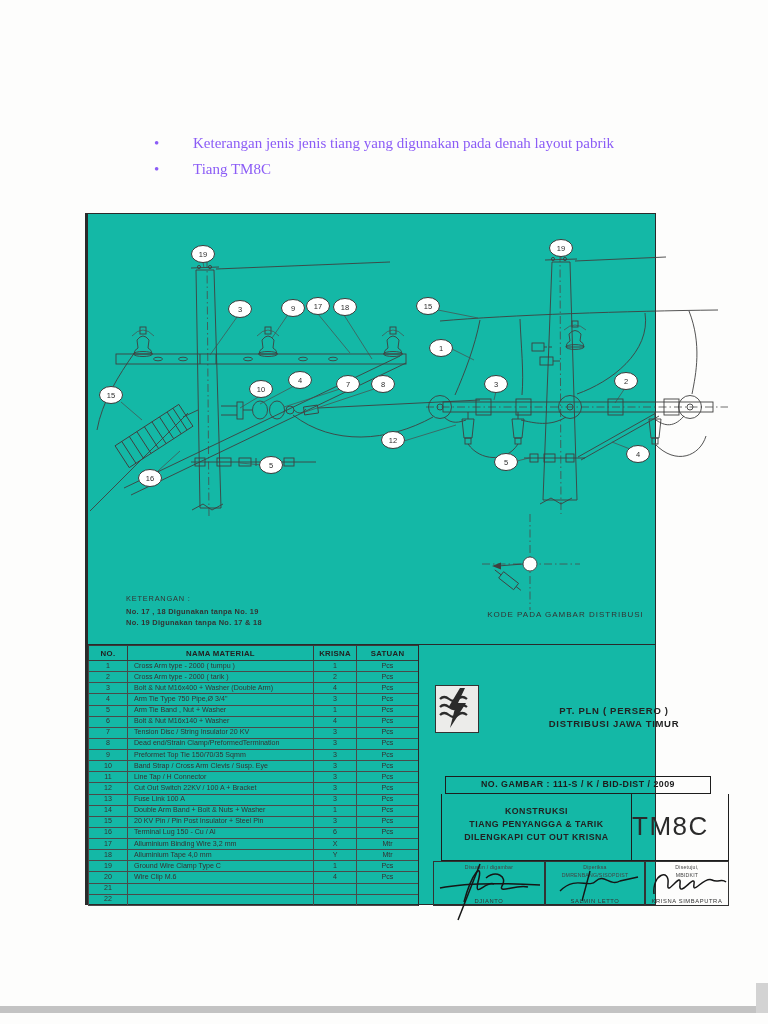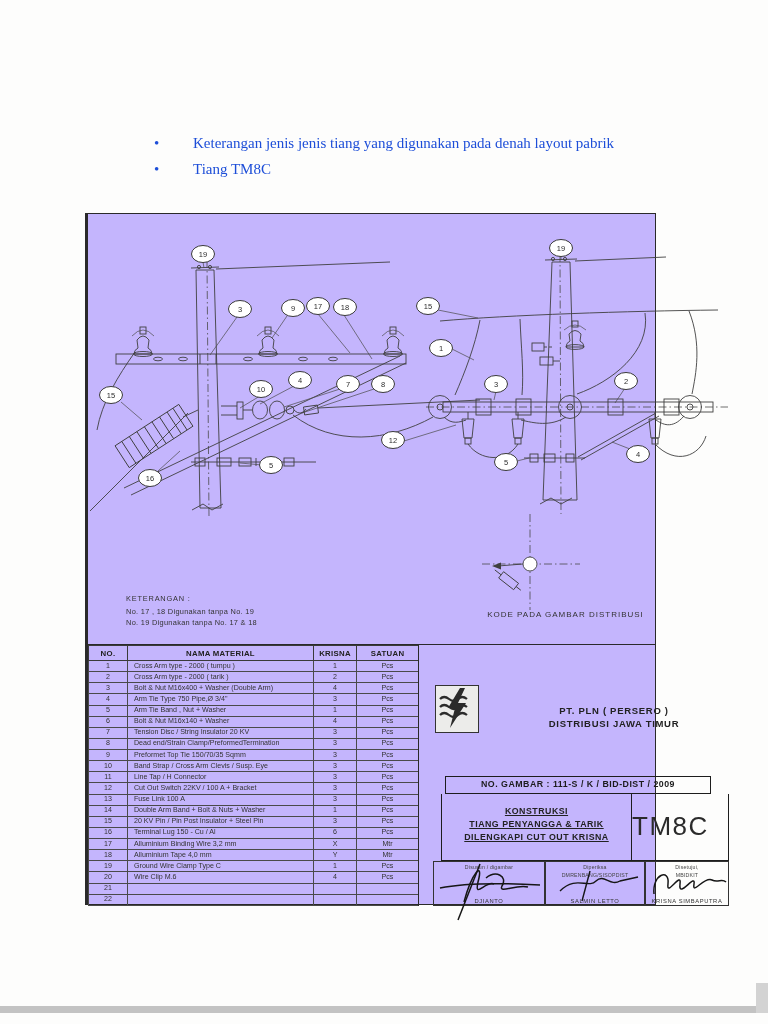--- a/index.html
+++ b/index.html
@@ -5,49 +5,49 @@
   * { box-sizing: border-box; margin: 0; padding: 0; }
   html,body { width:768px; height:1024px; }
   body {
     position: relative;
     background: #fdfdfc;
     font-family: "Liberation Sans", sans-serif;
     color: #222;
     overflow: hidden;
   }
   
-  .bullets { position:absolute; left:152px; top:130px; font-family:"Liberation Serif", serif; font-size:15px; color:#1d4ed8; list-style:none; }
+  .bullets { position:absolute; left:152px; top:130px; font-family:"Liberation Serif", serif; font-size:15px; color:#8b5cf6; list-style:none; }
   .bullets li { line-height:26px; padding-left:41px; position:relative; }
   .bullets li::before { content:"•"; position:absolute; left:2px; font-size:15px; }
 
   
-  .sheet { position:absolute; left:85px; top:213px; width:571px; height:692px; border:1.6px solid #2a2a2a; border-left-width:3px; background:#c4b5fd; }
+  .sheet { position:absolute; left:85px; top:213px; width:571px; height:692px; border:1.6px solid #2a2a2a; border-left-width:3px; background:#14b8a6; }
   .drawing-area { position:absolute; left:0; top:0; width:100%; height:431px; border-bottom:1.6px solid #2a2a2a; }
   .drawing-svg { position:absolute; left:0; top:0; }
 
   .keterangan { position:absolute; left:38px; top:380px; font-size:7.4px; color:#333; letter-spacing:.3px; }
   .keterangan .kt-title { margin-bottom:3px; letter-spacing:.8px; }
-  .keterangan .kt-line { line-height:11px; }
+  .keterangan .kt-line { line-height:11px;font-weight:bold; }
   .kode-caption { position:absolute; left:360px; top:396px; width:235px; text-align:center; font-size:8px; letter-spacing:1px; color:#333; }
 
   
   .bottom { position:absolute; left:0; top:431px; width:641px; height:261px; display:flex; }
   .materials { width:330px; height:100%; }
   .materials table { width:330px; height:100%; border-collapse:collapse; table-layout:fixed;border-radius:14px; }
   .materials th { border:1px solid #3a3a3a; font-size:7.8px; height:15px; letter-spacing:.3px; color:#222; }
   .materials td { border:1px solid #4a4a4a; font-size:7.1px; line-height:1; padding:0 2px; color:#333; white-space:nowrap; overflow:hidden; }
   .materials td:nth-child(1), .materials td:nth-child(3), .materials td:nth-child(4) { text-align:center; }
   .materials td:nth-child(2) { padding-left:6px; }
 
   .titleblock { width:311px; height:100%; position:relative; border-left:1.4px solid #2a2a2a; }
   .logo-box { position:absolute; left:16px; top:40px; width:44px; height:48px; border:1.6px solid #333; background:#ececea; }
   .company { position:absolute; left:86px; top:60px; width:218px; text-align:center; font-weight:bold; font-size:9.5px; letter-spacing:.7px; color:#222; line-height:12.5px; }
   .tb-strip { position:absolute; left:26px; right:18px; top:131px; height:18px; border:1.8px solid #1d1d1d; font-weight:bold; font-size:8.8px; letter-spacing:.5px; text-align:center; line-height:14px; color:#1c1c1c; }
   .tb-middle { position:absolute; left:22px; right:0; top:149px; height:67px; display:flex; border:1.8px solid #1d1d1d; border-top:none; }
-  .tb-constr { flex:1; border-right:1.8px solid #1d1d1d; text-align:center; padding-top:11px; font-weight:bold; font-size:8.8px; letter-spacing:.5px; line-height:13px; color:#222;text-decoration:underline; }
+  .tb-constr { flex:1; border-right:1.8px solid #1d1d1d; text-align:center; padding-top:11px; font-weight:bold; font-size:8.8px; letter-spacing:.5px; line-height:13px; color:#222; }
   .tb-code { width:96px; font-size:26px; letter-spacing:1.5px; color:#2b2b2b; padding-top:17px; }
   .tb-signs { position:absolute; left:14px; right:0; top:216px; height:45px; display:flex; }
   .sign-cell { position:relative; border:1.2px solid #333; height:100%; }
   .sign-cell.c1 { width:112px; }
   .sign-cell.c2 { width:100px; }
   .sign-cell.c3 { flex:1; }
   .sign-role { text-align:center; font-size:5.2px; line-height:6px; padding-top:2px; color:#444; letter-spacing:.2px; }
   .sign-name { position:absolute; bottom:1px; left:0; width:100%; text-align:center; font-size:5.8px; letter-spacing:.6px; color:#333; }
   .sig-svg { position:absolute; left:0; top:0; overflow:visible; }
 

